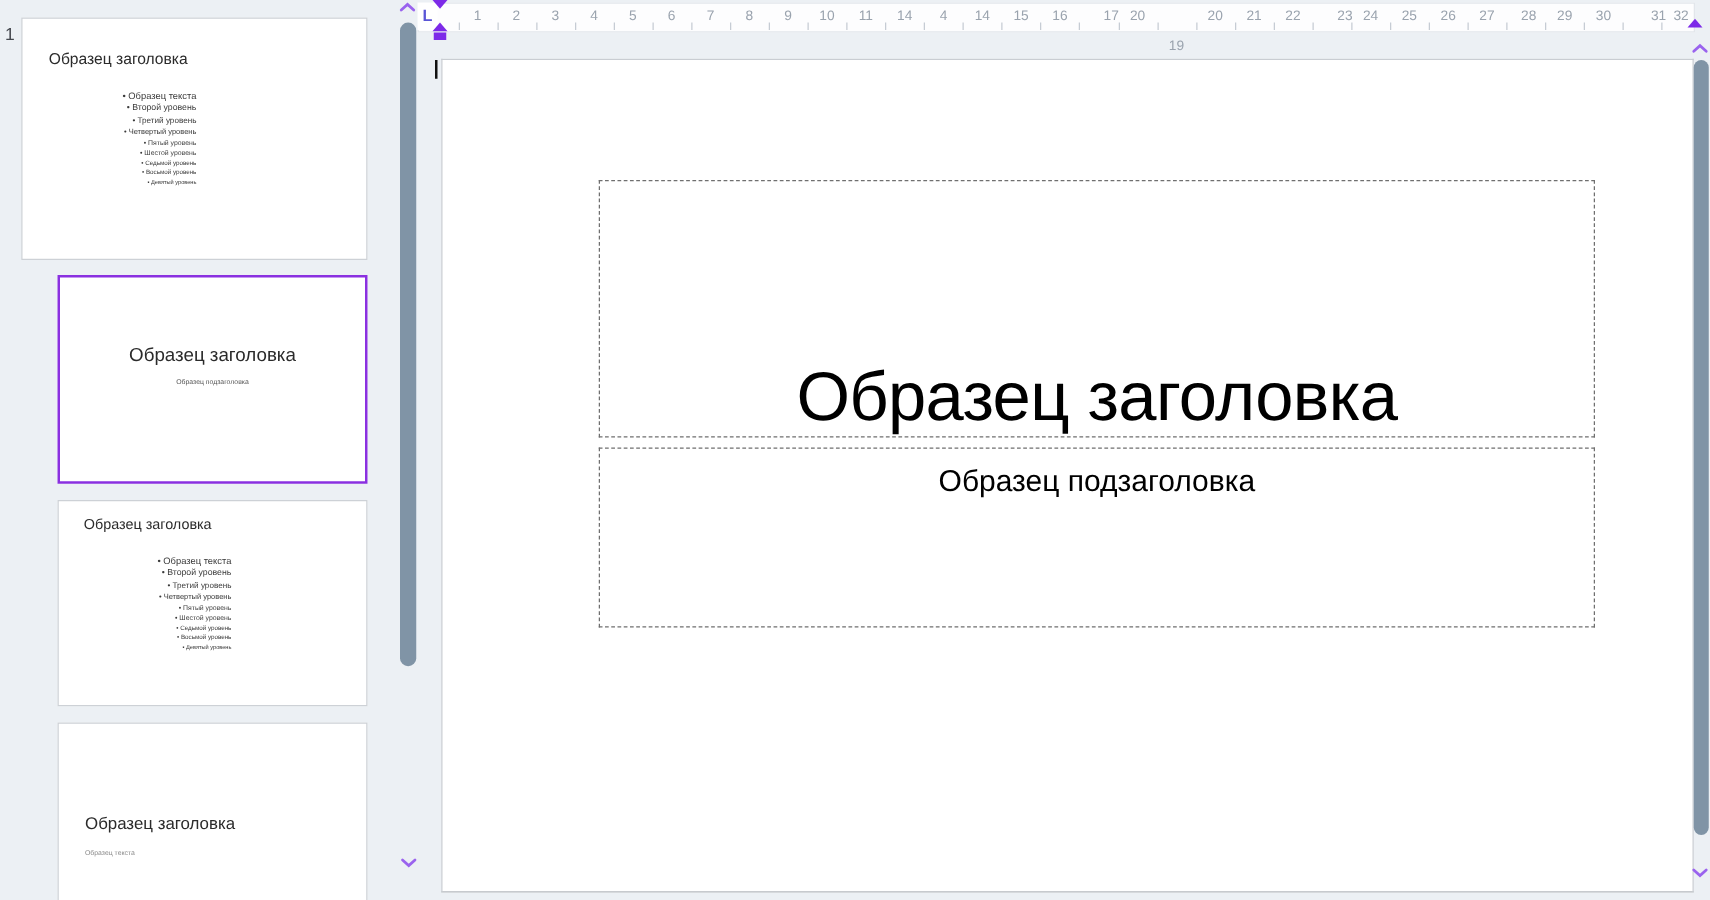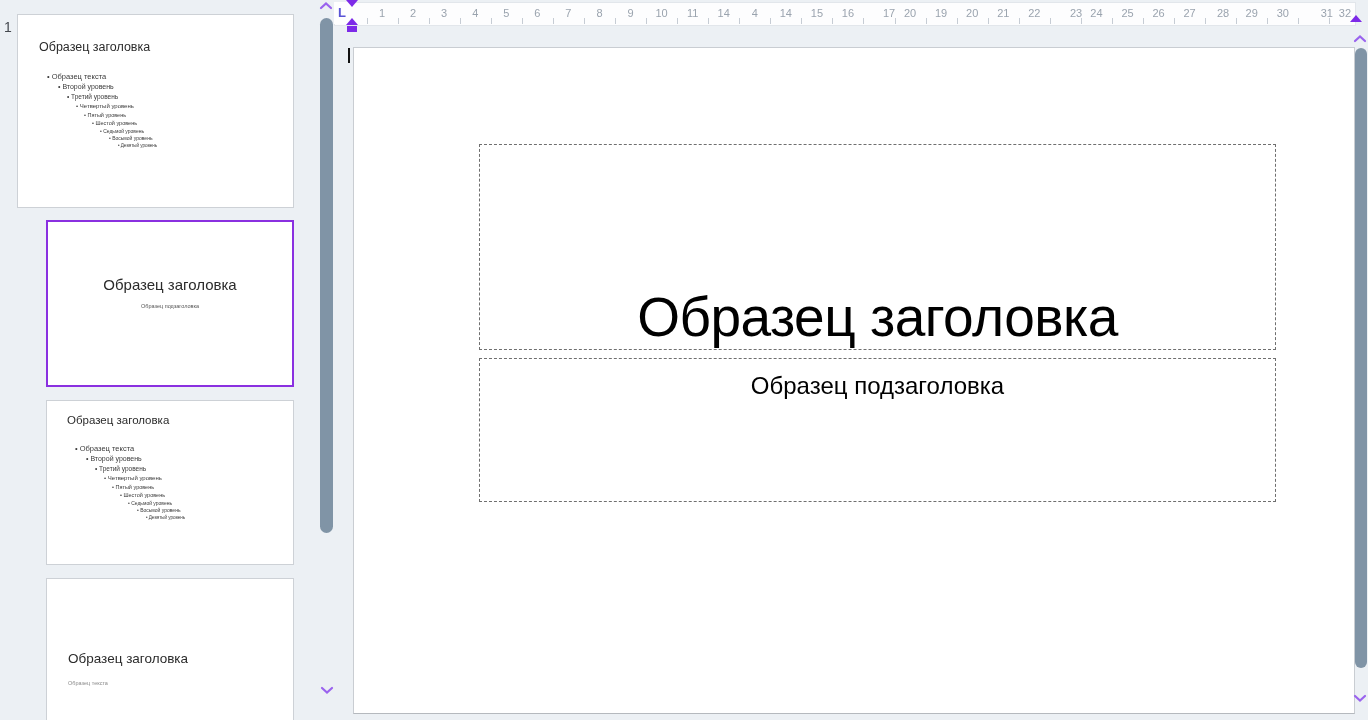--- a/index.html
+++ b/index.html
@@ -29,21 +29,21 @@
   .t1 .th-title { left:21px; top:25px; font-size:12.5px; }
   .t3 .th-title { left:20px; top:13px; font-size:11.5px; }
   .t4 .th-title { left:21px; top:72px; font-size:13.5px; }
   .t2 .th-title { left:0; top:54px; width:100%; text-align:center; font-size:15px; }
   .t2 .th-sub   { position:absolute; left:0; top:81px; width:100%; text-align:center;
                   font-size:5.5px; color:#555; }
   .t4 .th-sub   { position:absolute; left:21px; top:101px; font-size:5.5px; color:#8a8a8a; }
   .outline { position:absolute; }
   .t1 .outline { left:21px; top:56px; }
   .t3 .outline { left:20px; top:42px; }
-  .bl { white-space:nowrap; color:#3a3a3a; }
+  .bl { white-space:nowrap; color:#3a3a3a;text-align:right; }
   .lvl1 { font-size:7.5px; padding-left:8px;  line-height:11px; }
   .lvl2 { font-size:7px;   padding-left:19px; line-height:10px; }
   .lvl3 { font-size:6.5px; padding-left:28px; line-height:9.5px; }
   .lvl4 { font-size:6px;   padding-left:37px; line-height:9px; }
   .lvl5 { font-size:5.5px; padding-left:45px; line-height:8px; }
   .lvl6 { font-size:5.5px; padding-left:53px; line-height:8px; }
   .lvl7 { font-size:5px;   padding-left:61px; line-height:8px; }
   .lvl8 { font-size:5px;   padding-left:70px; line-height:7.5px; }
   .lvl9 { font-size:4.5px; padding-left:79px; line-height:7.5px; }
   
@@ -193,21 +193,21 @@
     <span class="rnum" style="left: 450.84px;">14</span>
     <span class="rtick" style="left: 435.31px;"></span>
     <span class="rnum" style="left: 481.9px;">15</span>
     <span class="rtick" style="left: 466.37px;"></span>
     <span class="rnum" style="left: 512.96px;">16</span>
     <span class="rtick" style="left: 497.43px;"></span>
     <span class="rnum" style="left: 554px;">17</span>
     <span class="rtick" style="left: 528.49px;"></span>
     <span class="rnum" style="left: 575.08px;">20</span>
     <span class="rtick" style="left: 559.55px;"></span>
-    <span class="rnum" style="left: 606.14px;">19</span>
+    <span class="rnum" style="left: 606.14px; margin-top: 24px;">19</span>
     <span class="rtick" style="left: 590.61px;"></span>
     <span class="rnum" style="left: 637.2px;">20</span>
     <span class="rtick" style="left: 621.67px;"></span>
     <span class="rnum" style="left: 668.26px;">21</span>
     <span class="rtick" style="left: 652.73px;"></span>
     <span class="rnum" style="left: 699.32px;">22</span>
     <span class="rtick" style="left: 683.79px;"></span>
     <span class="rnum" style="left: 741px; text-align: center;">23</span>
     <span class="rtick" style="left: 714.85px;"></span>
     <span class="rnum" style="left: 761.44px;">24</span>

